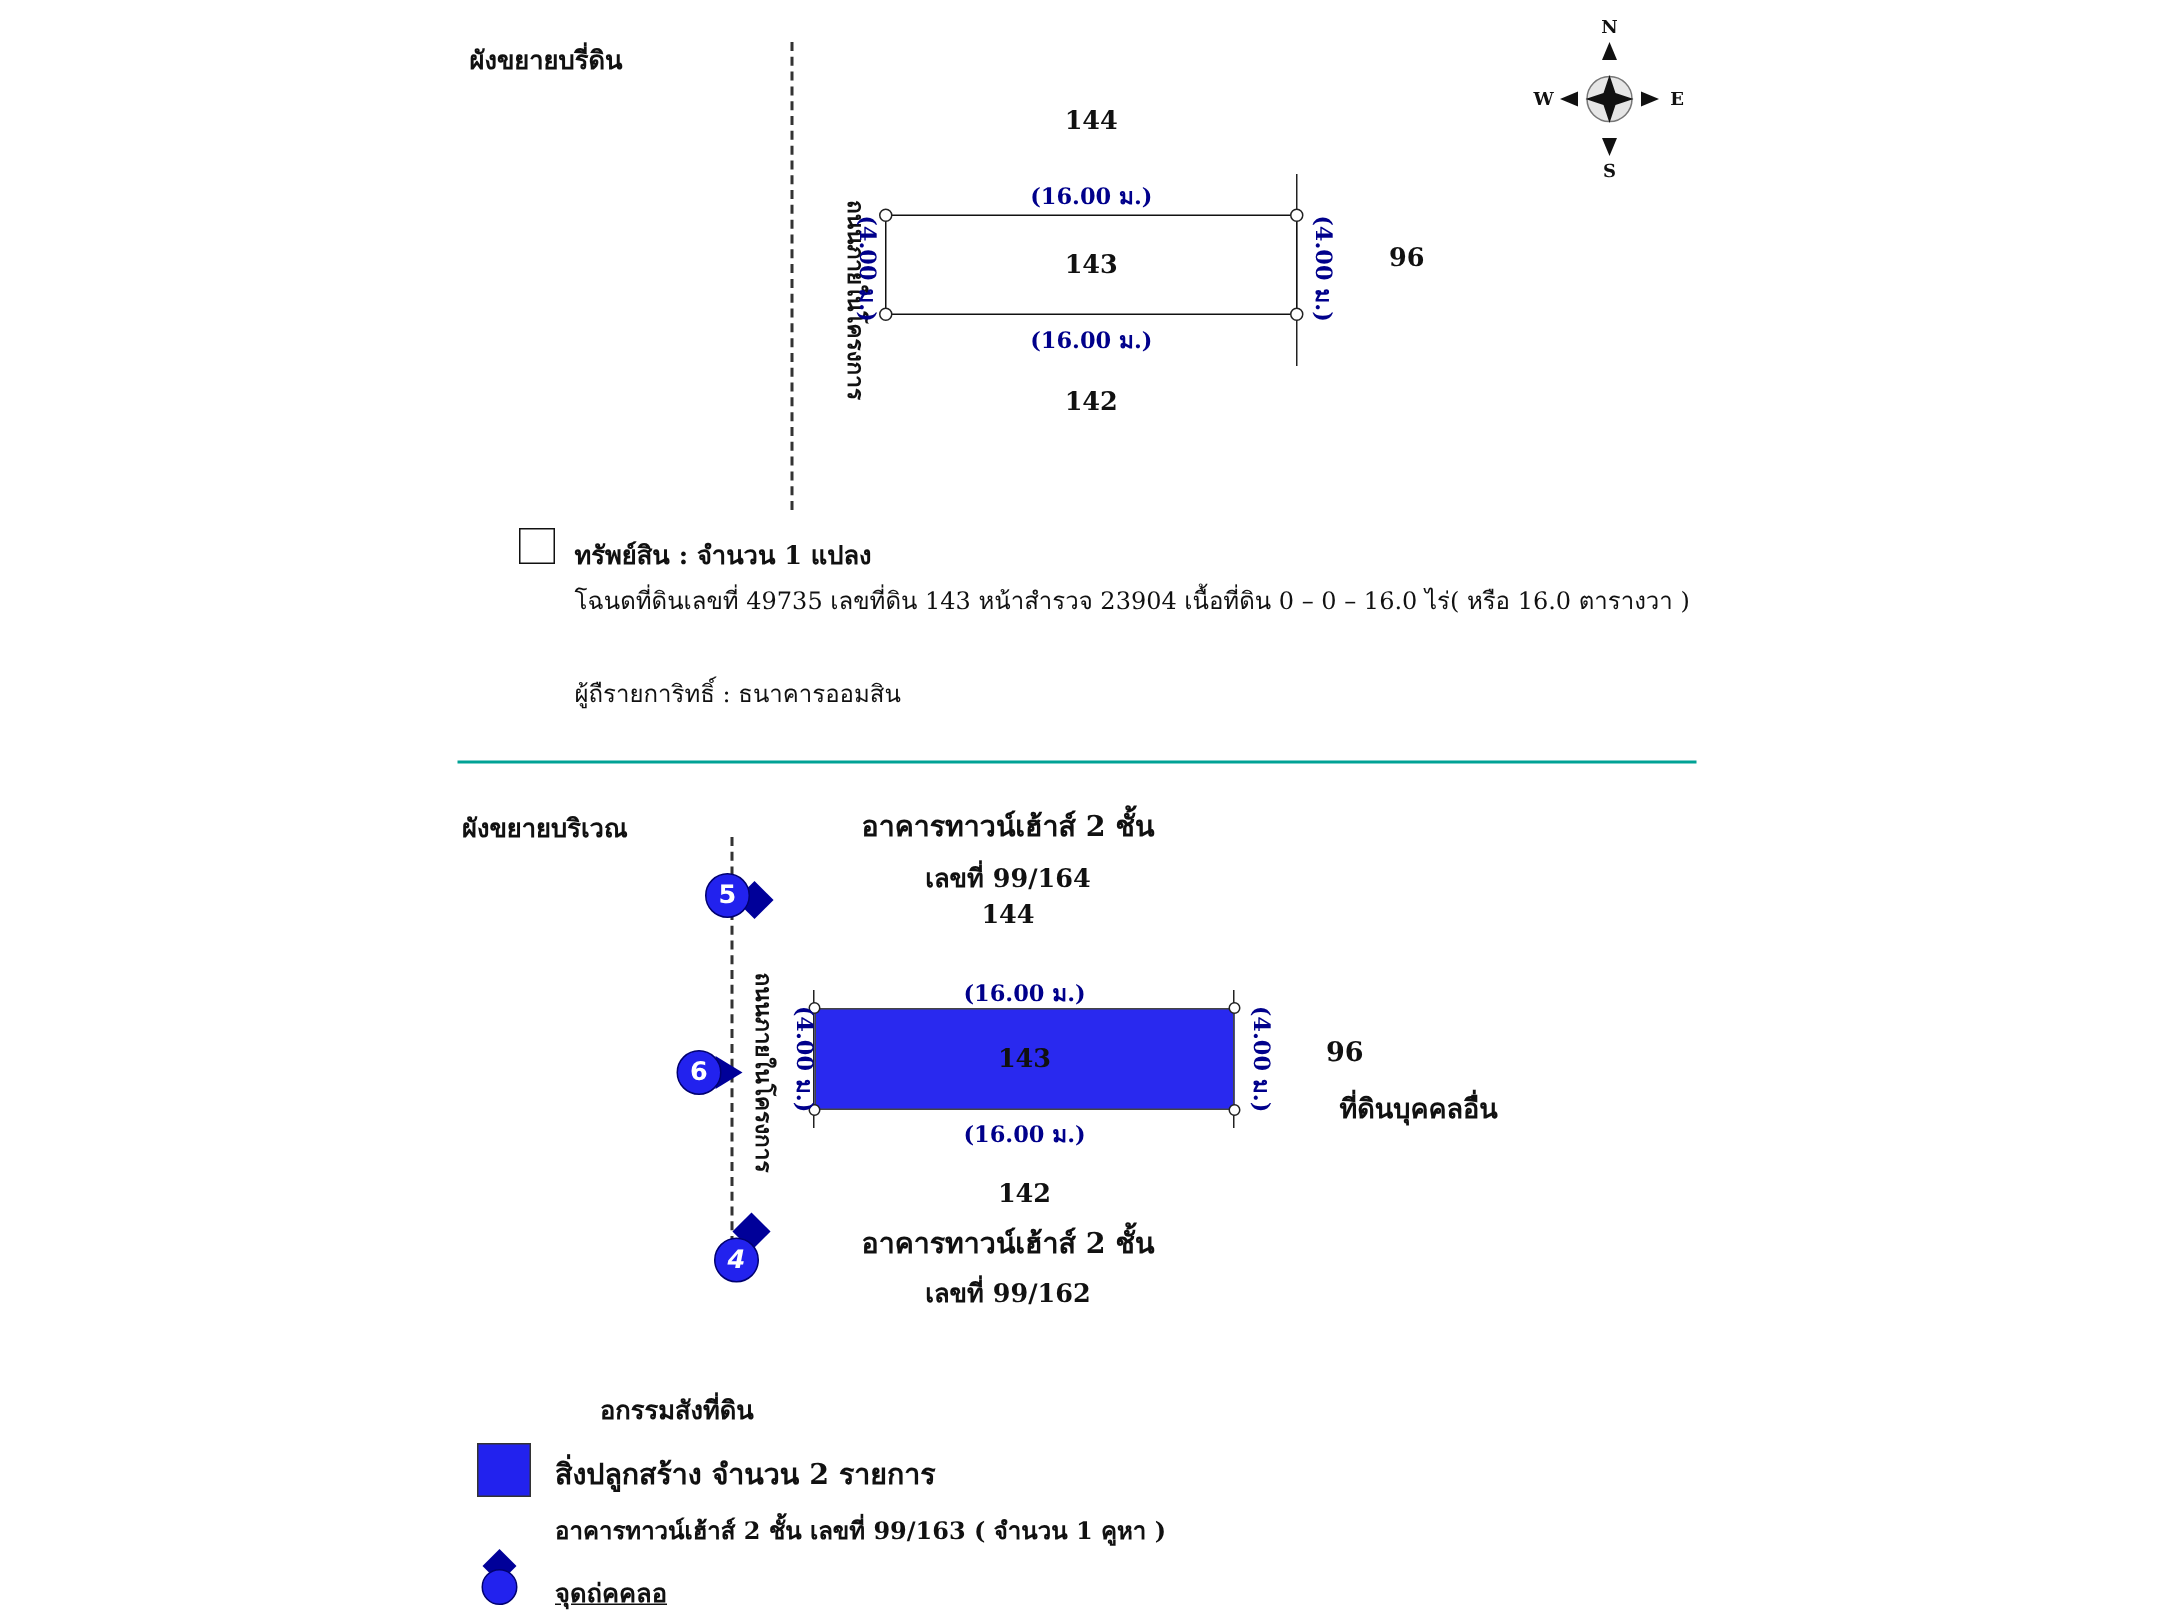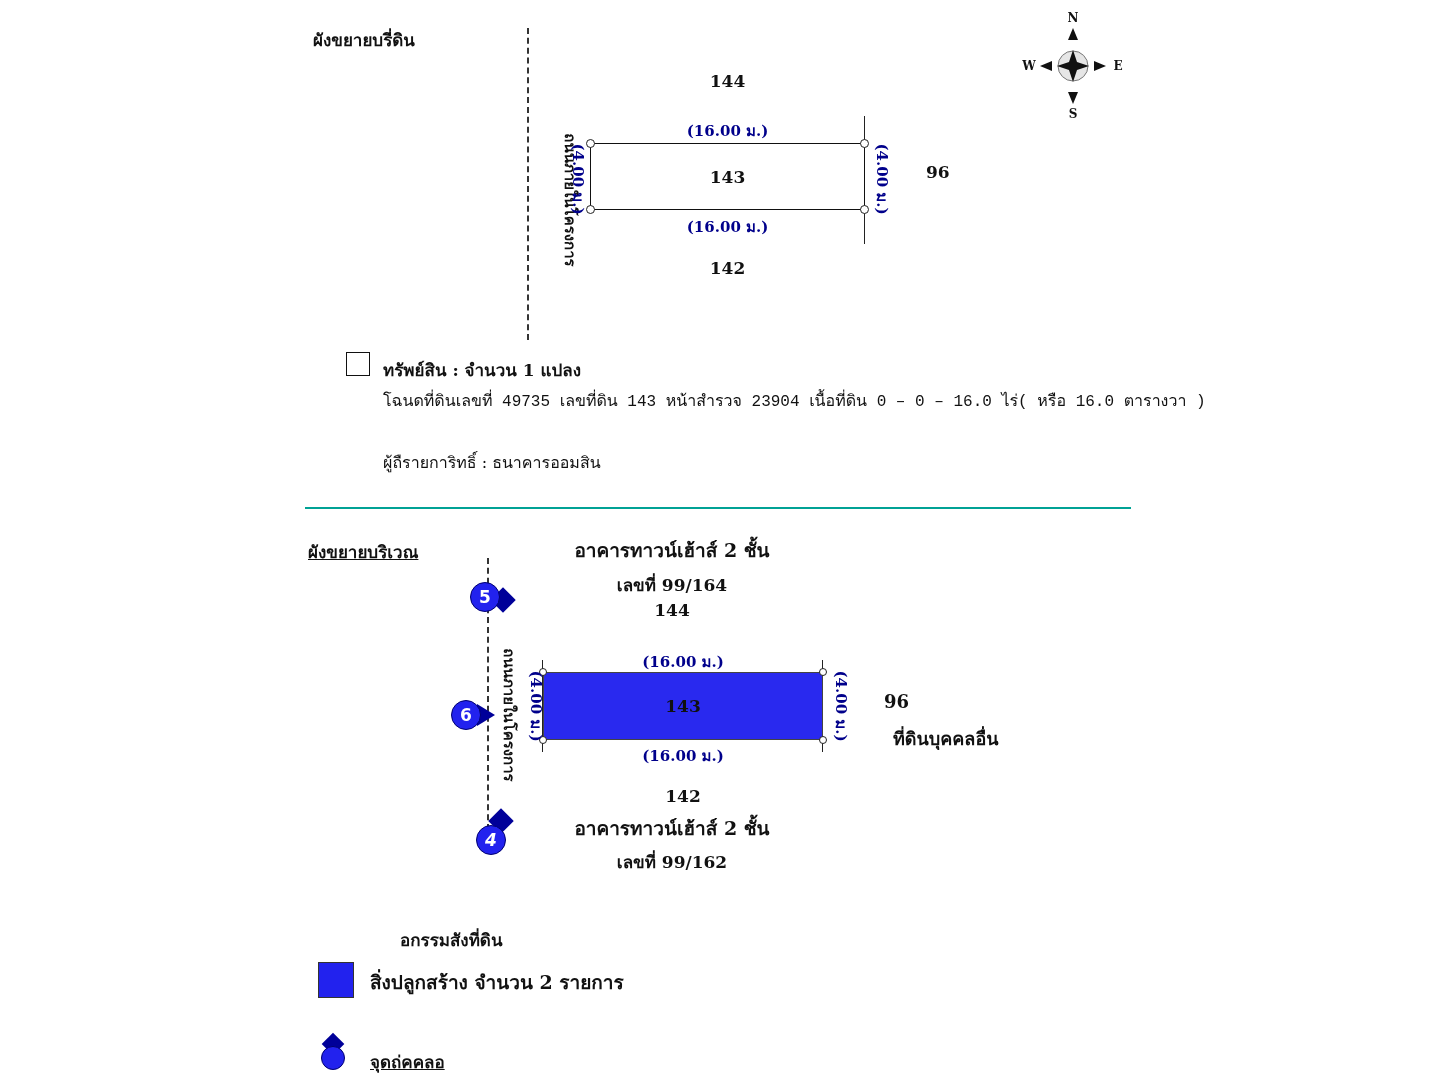--- a/index.html
+++ b/index.html
@@ -98,26 +98,26 @@
     <text x="98" y="62" text-anchor="middle" font-size="12" font-weight="bold" fill="#111">E</text>
     <polygon points="86,58 74,53 74,63" fill="#111"></polygon>
     <polygon points="53,96 48,84 58,84" fill="#111"></polygon>
     <text x="53" y="110" text-anchor="middle" font-size="12" font-weight="bold" fill="#111">S</text>
     <circle cx="53" cy="58" r="15" fill="#e6e6e6" stroke="#777" stroke-width="1"></circle>
     <path d="M53 42 L57 54 L69 58 L57 62 L53 74 L49 62 L37 58 L49 54 Z" fill="#111"></path>
   </svg>
 
   <div class="abs legend-box" style="left:346px; top:352px; width:24px; height:24px;"></div>
   <div class="abs b t17" style="left:383px; top:356px;">ทรัพย์สิน : จำนวน 1 แปลง</div>
-  <div class="abs t16" style="left:383px; top:388px;font-family:Liberation Mono, monospace;">โฉนดที่ดินเลขที่ 49735 เลขที่ดิน 143 หน้าสำรวจ 23904  เนื้อที่ดิน 0 – 0 – 16.0 ไร่( หรือ 16.0 ตารางวา )</div>
+  <div class="abs t16" style="left:383px; top:388px;">โฉนดที่ดินเลขที่ 49735 เลขที่ดิน 143 หน้าสำรวจ 23904  เนื้อที่ดิน 0 – 0 – 16.0 ไร่( หรือ 16.0 ตารางวา )</div>
   <div class="abs t16" style="left:383px; top:450px;">ผู้ถืรายการิทธิ์ : ธนาคารออมสิน</div>
 
   <div class="abs divider" style="left:305px; top:507px; width:826px;"></div>
 
-  <div class="abs b t17" style="left:308px; top:538px;text-decoration:underline;">ผังขยายบริเวณ</div>
+  <div class="abs b t17" style="left:308px; top:538px;">ผังขยายบริเวณ</div>
 
   <div class="abs center b t19" style="left:532px; top:535px; width:280px;">อาคารทาวน์เฮ้าส์ 2 ชั้น</div>
   <div class="abs center b t17" style="left:532px; top:571px; width:280px;">เลขที่ 99/164</div>
   <div class="abs center b t17" style="left:532px; top:600px; width:280px;">144</div>
 
   <div class="abs dashed-road" style="left:487px; top:558px; height:272px;"></div>
   <div class="abs rot b t15" style="left:509px; top:715px;">ถนนภายในโครงการ</div>
 
   <div class="abs ext-line" style="left:542px; top:660px; height:92px;"></div>
   <div class="abs ext-line" style="left:822px; top:660px; height:92px;"></div>
@@ -152,20 +152,21 @@
   </div>
   <div class="marker" style="left:476px; top:812px;">
     <div class="flag-diamond" style="left:16px; top:0;"></div>
     <div class="marker-circle i" style="left:0; top:13px;">4</div>
   </div>
 
   <div class="abs b t17" style="left:400px; top:926px;">อกรรมสังที่ดิน</div>
 
   <div class="abs blue-square" style="left:318px; top:962px; width:36px; height:36px;"></div>
   <div class="abs b t19" style="left:370px; top:967px;">สิ่งปลูกสร้าง จำนวน 2 รายการ</div>
+  <div class="abs b t16" style="left:370px; top:1008px;">อาคารทาวน์เฮ้าส์ 2 ชั้น  เลขที่ 99/163 ( จำนวน 1 คูหา )</div>
 
   <div class="marker" style="left:318px; top:1036px; width:40px; height:40px;">
     <div class="flag-diamond" style="left:7px; top:0; width:16px; height:16px;"></div>
     <div class="marker-circle" style="left:3px; top:10px; width:24px; height:24px;"></div>
   </div>
   <div class="abs b t17 underline" style="left:370px; top:1048px;">จุดถ่คคลอ</div>
 
 </div>
 
 </body></html>

